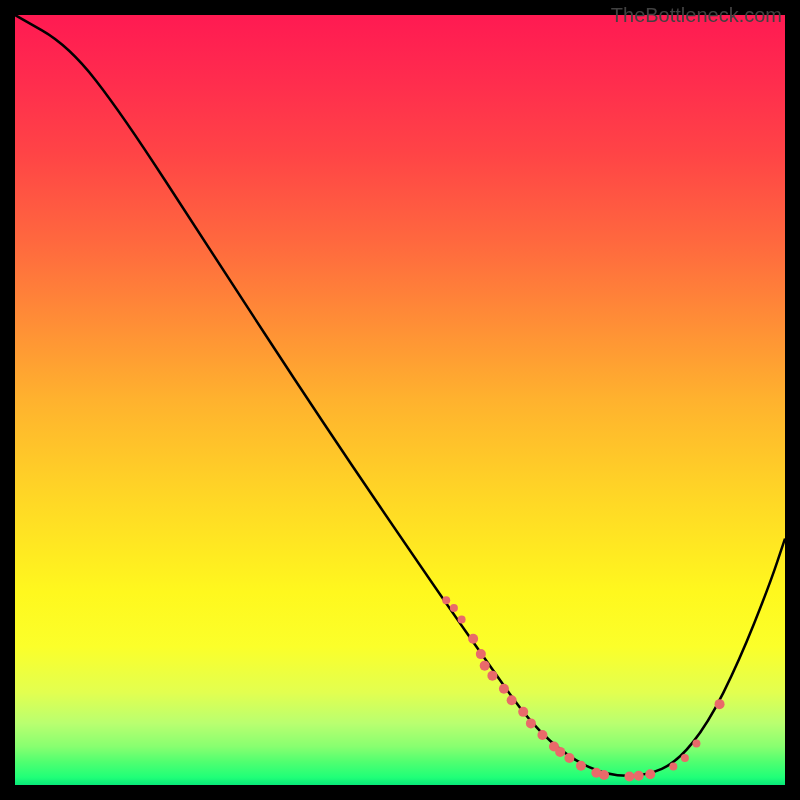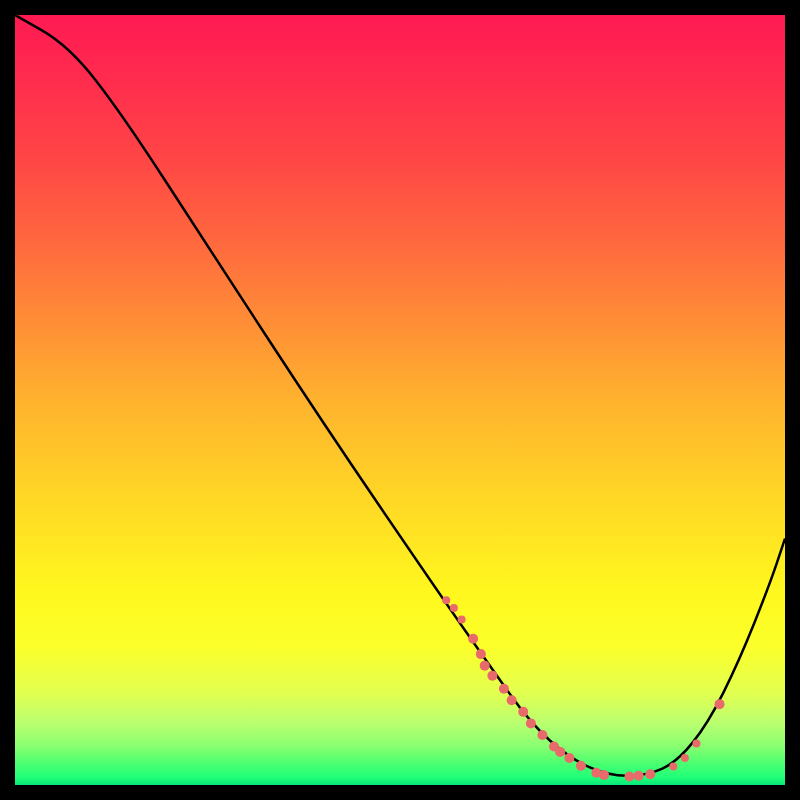--- a/index.html
+++ b/index.html
@@ -71,13 +71,14 @@
           <circle cx="614.4599999999999" cy="761.53" r="5" fill="#e96a6a"></circle>
           <circle cx="623.7" cy="760.76" r="5" fill="#e96a6a"></circle>
           <circle cx="635.25" cy="759.22" r="5" fill="#e96a6a"></circle>
           <circle cx="658.35" cy="751.52" r="4" fill="#e96a6a"></circle>
           <circle cx="669.9" cy="743.05" r="4" fill="#e96a6a"></circle>
           <circle cx="681.45" cy="728.42" r="4" fill="#e96a6a"></circle>
           <circle cx="704.5500000000001" cy="689.15" r="5" fill="#e96a6a"></circle>
         </g>
     </svg>
   </div>
+  <div class="watermark">TheBottleneck.com</div>
 </div>
 
 </body></html>

